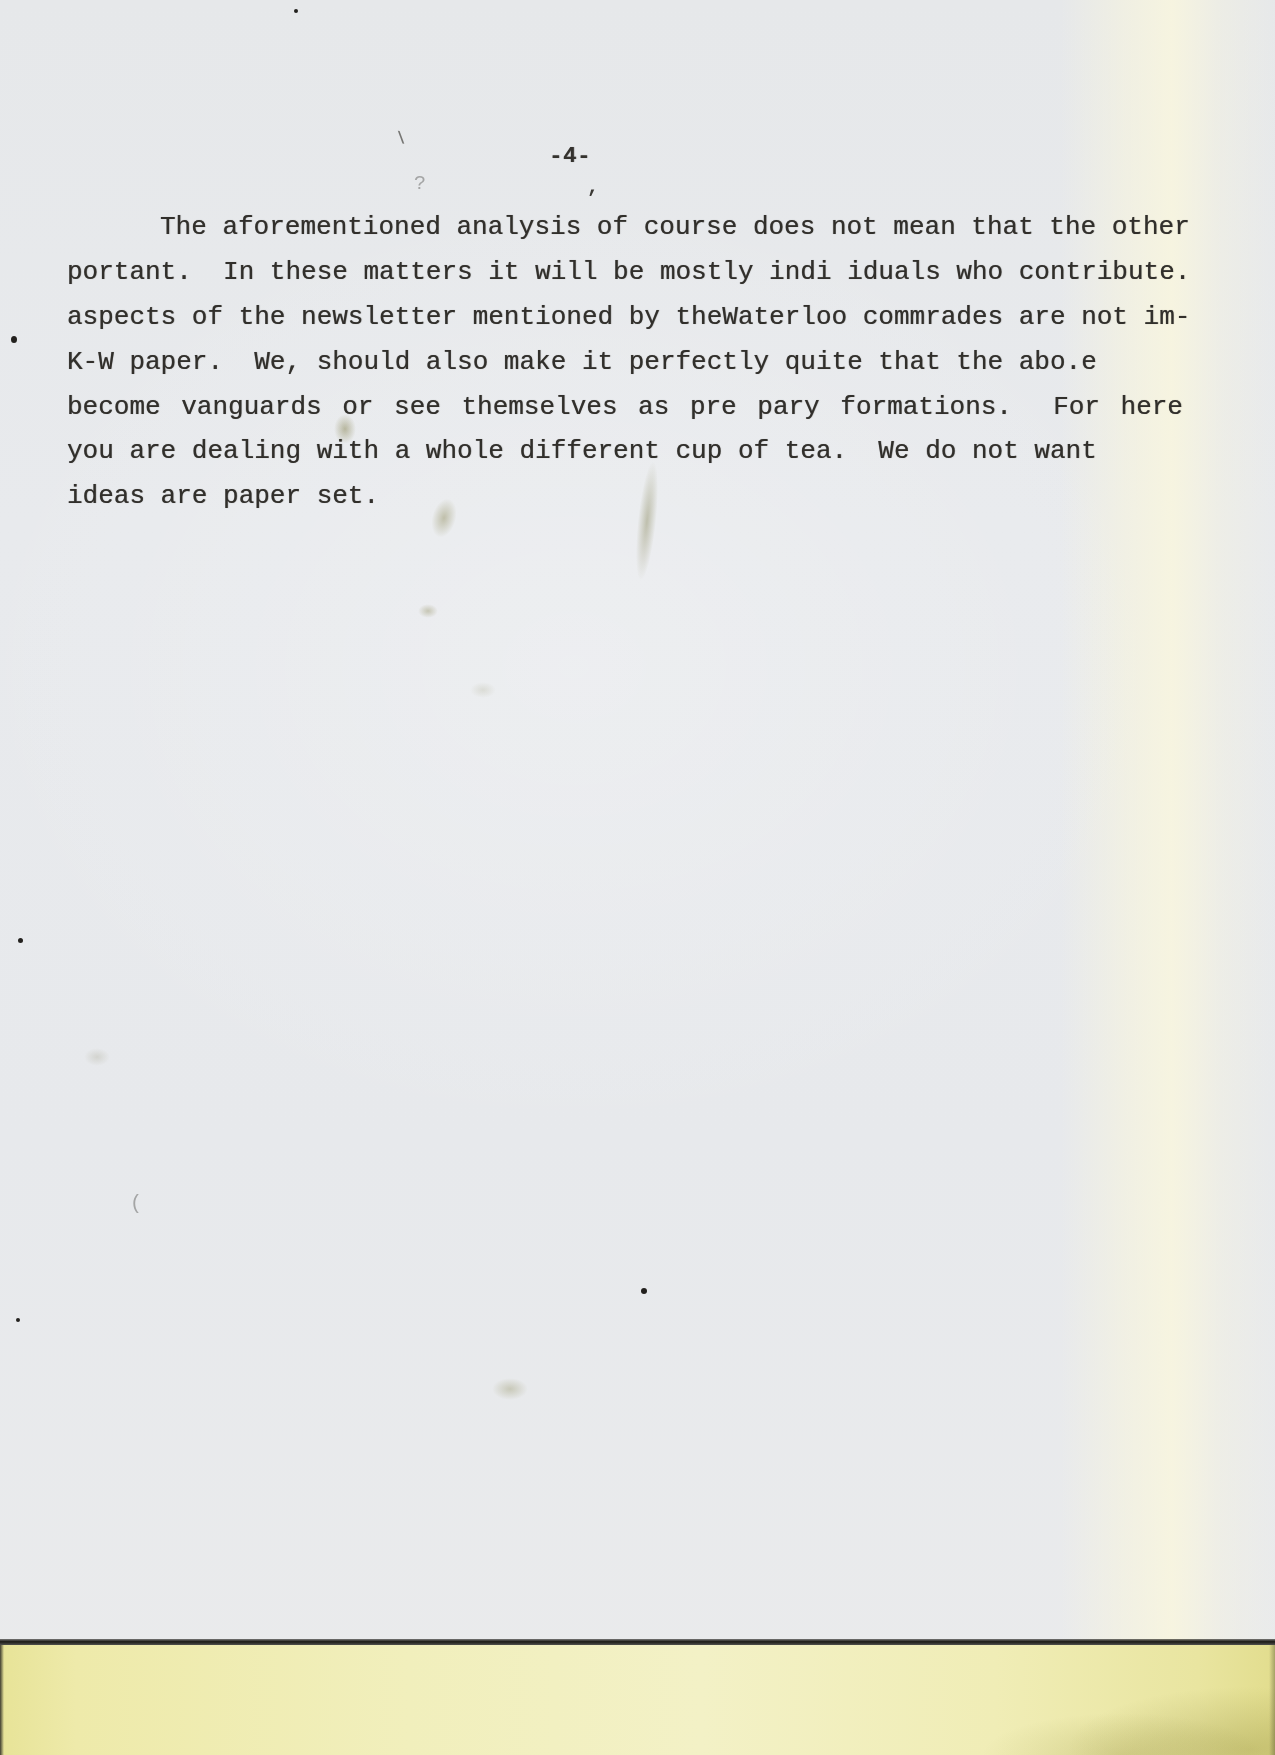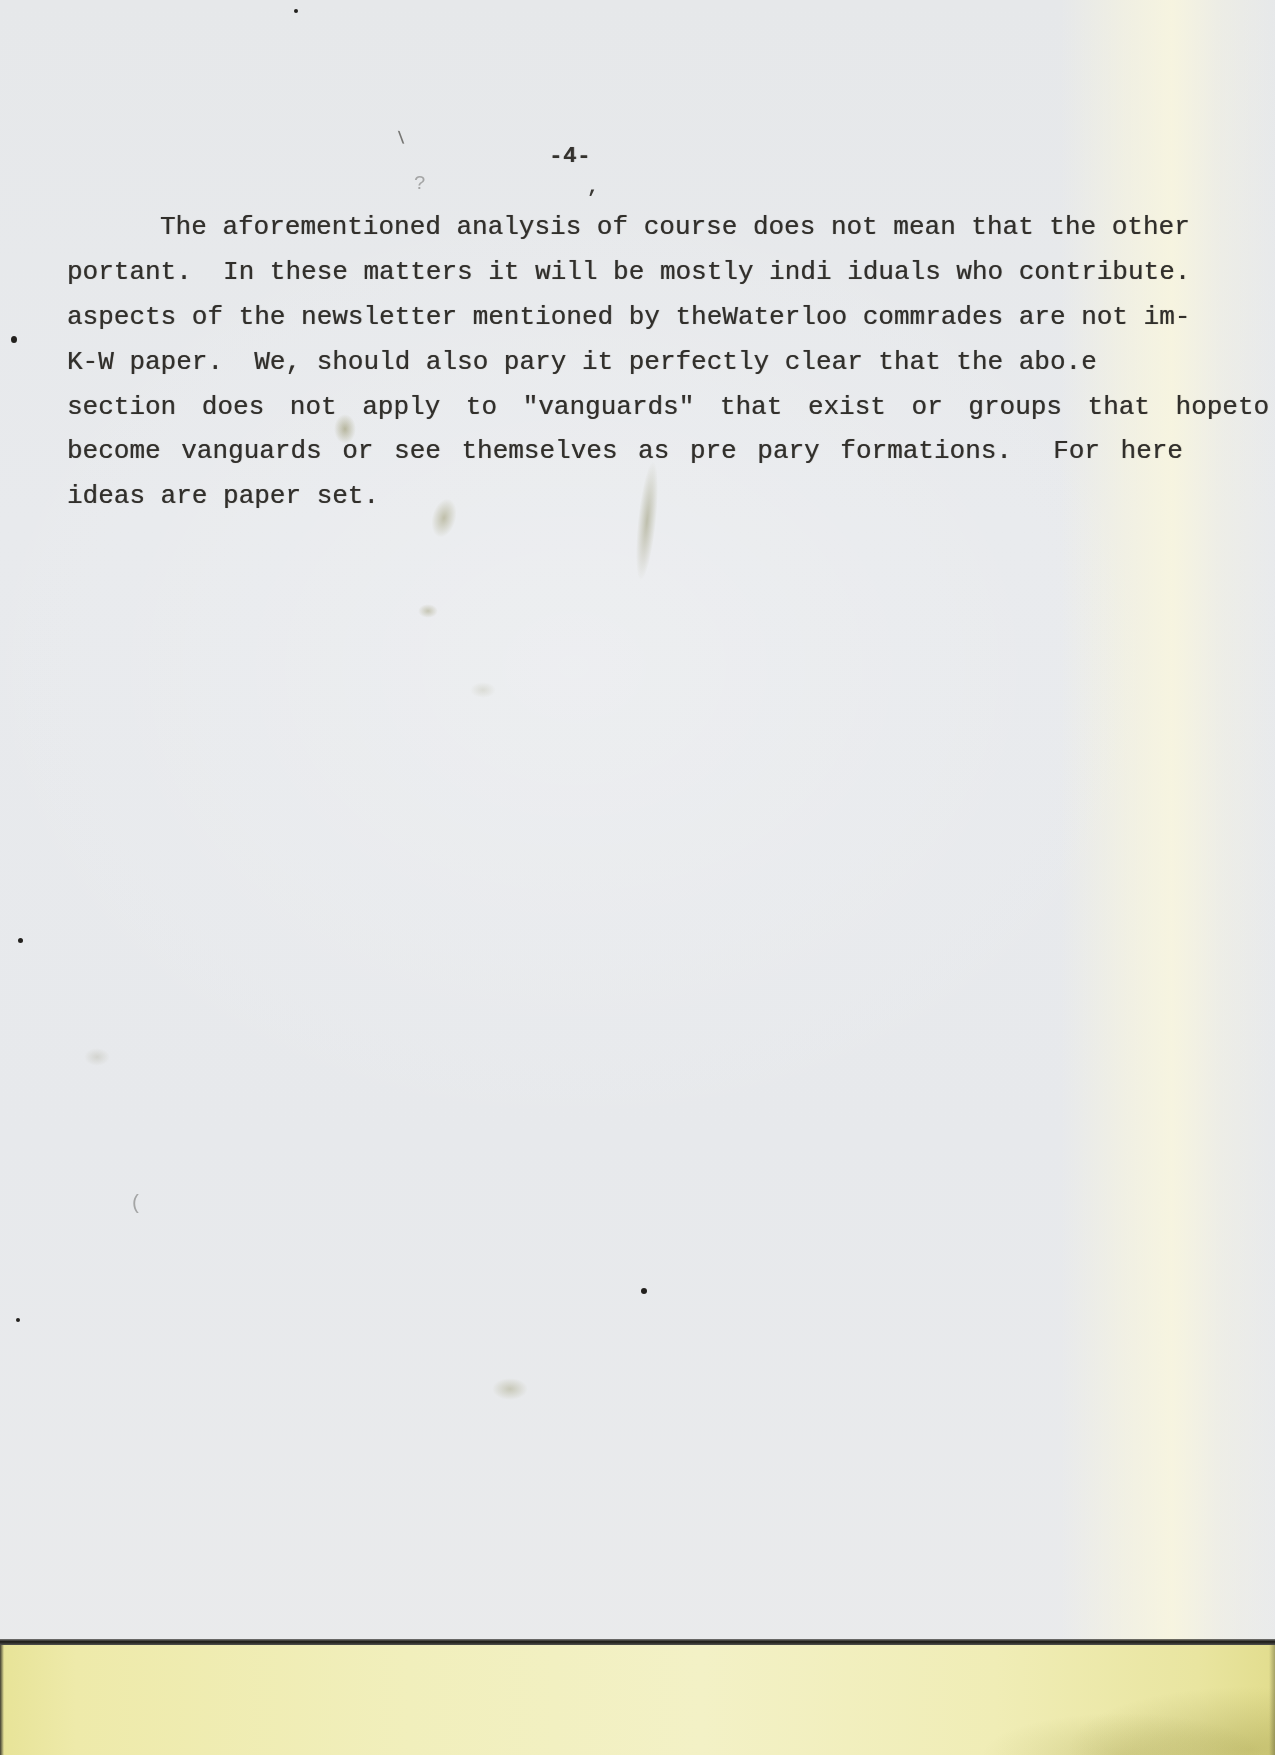--- a/index.html
+++ b/index.html
@@ -139,23 +139,23 @@
   <div class="page-number">-4-</div>
 
   <span class="mark faint" style="left:414px; top:172px;">?</span>
   <span class="mark" style="left:587px; top:175px;">,</span>
   <span class="mark faint" style="left:130px; top:1192px;">(</span>
 
   <div class="paragraph">
     <div class="line indent">The aforementioned analysis of course does not mean that the other</div>
     <div class="line">portant.  In these matters it will be mostly indi iduals who contribute.</div>
     <div class="line">aspects of the newsletter mentioned by theWaterloo commrades are not im-</div>
-    <div class="line">K-W paper.  We, should also pary it perfectly clear that the abo.e</div>
-    <div class="line wide">section does not apply to "vanguards" that exist or groups that hopeto</div>
+    <div class="line">K-W paper.  We, should also make it perfectly quite that the abo.e</div>
     <div class="line wide-sm">become vanguards or see themselves as pre pary formations.  For here</div>
+    <div class="line">you are dealing with a whole different cup of tea.  We do not want</div>
     <div class="line">ideas are paper set.</div>
   </div>
 
   <div class="speck" style="left:294px; top:9px;    width:4px; height:4px;"></div>
   <div class="speck" style="left:11px;  top:336px;  width:6px; height:7px;"></div>
   <div class="speck" style="left:18px;  top:938px;  width:5px; height:5px;"></div>
   <div class="speck" style="left:16px;  top:1318px; width:4px; height:4px;"></div>
   <div class="speck" style="left:641px; top:1288px; width:6px; height:6px;"></div>
 
   <div class="stain s1"></div>

